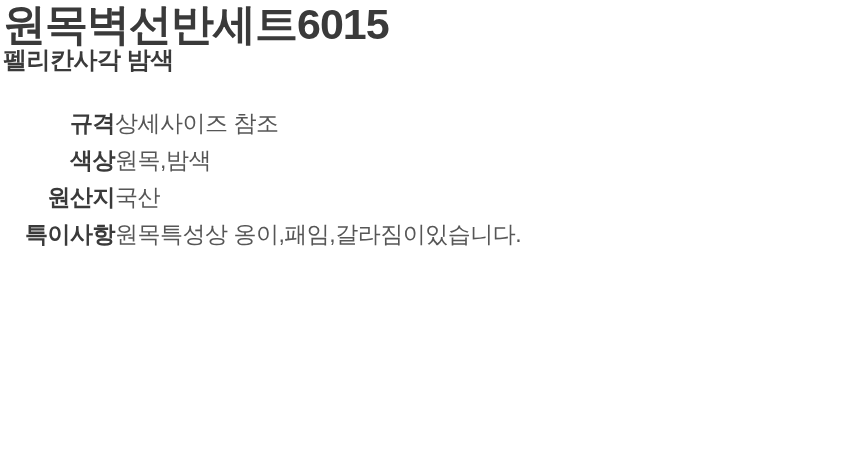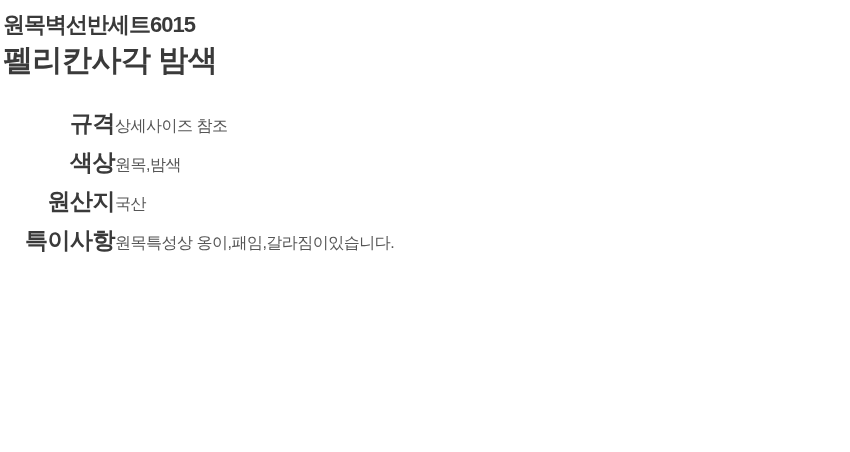--- a/index.html
+++ b/index.html
@@ -13,30 +13,30 @@
     overflow: hidden;
     font-family: "Liberation Sans", "DejaVu Sans", sans-serif;
     -webkit-font-smoothing: antialiased;
   }
   .page {
     padding: 4px 0 0 3px;
     width: 700px;
   }
   .product-title {
     margin: 0;
-    font-size: 22px;
+    font-size: 43px;
     line-height: 41px;
     font-weight: 700;
     color: #3a3a3a;
     letter-spacing: -1px;
     white-space: nowrap;
   }
   .product-subtitle {
     margin: 0;
-    font-size: 30px;
+    font-size: 24px;
     line-height: 30px;
     font-weight: 700;
     color: #3a3a3a;
     letter-spacing: -0.5px;
     white-space: nowrap;
   }
   .description {
     margin-top: 28px;
   }
   .description p {
@@ -60,21 +60,21 @@
   .spec-label {
     flex: 0 0 112px;
     width: 112px;
     font-size: 23px;
     font-weight: 700;
     color: #3a3a3a;
     letter-spacing: -0.5px;
     white-space: nowrap;
   }
   .spec-value {
-    font-size: 16px;
+    font-size: 23px;
     font-weight: 300;
     color: #565656;
     letter-spacing: -0.5px;
     white-space: nowrap;
   }
 </style>
 </head>
 <body>
 
 <div class="page">

